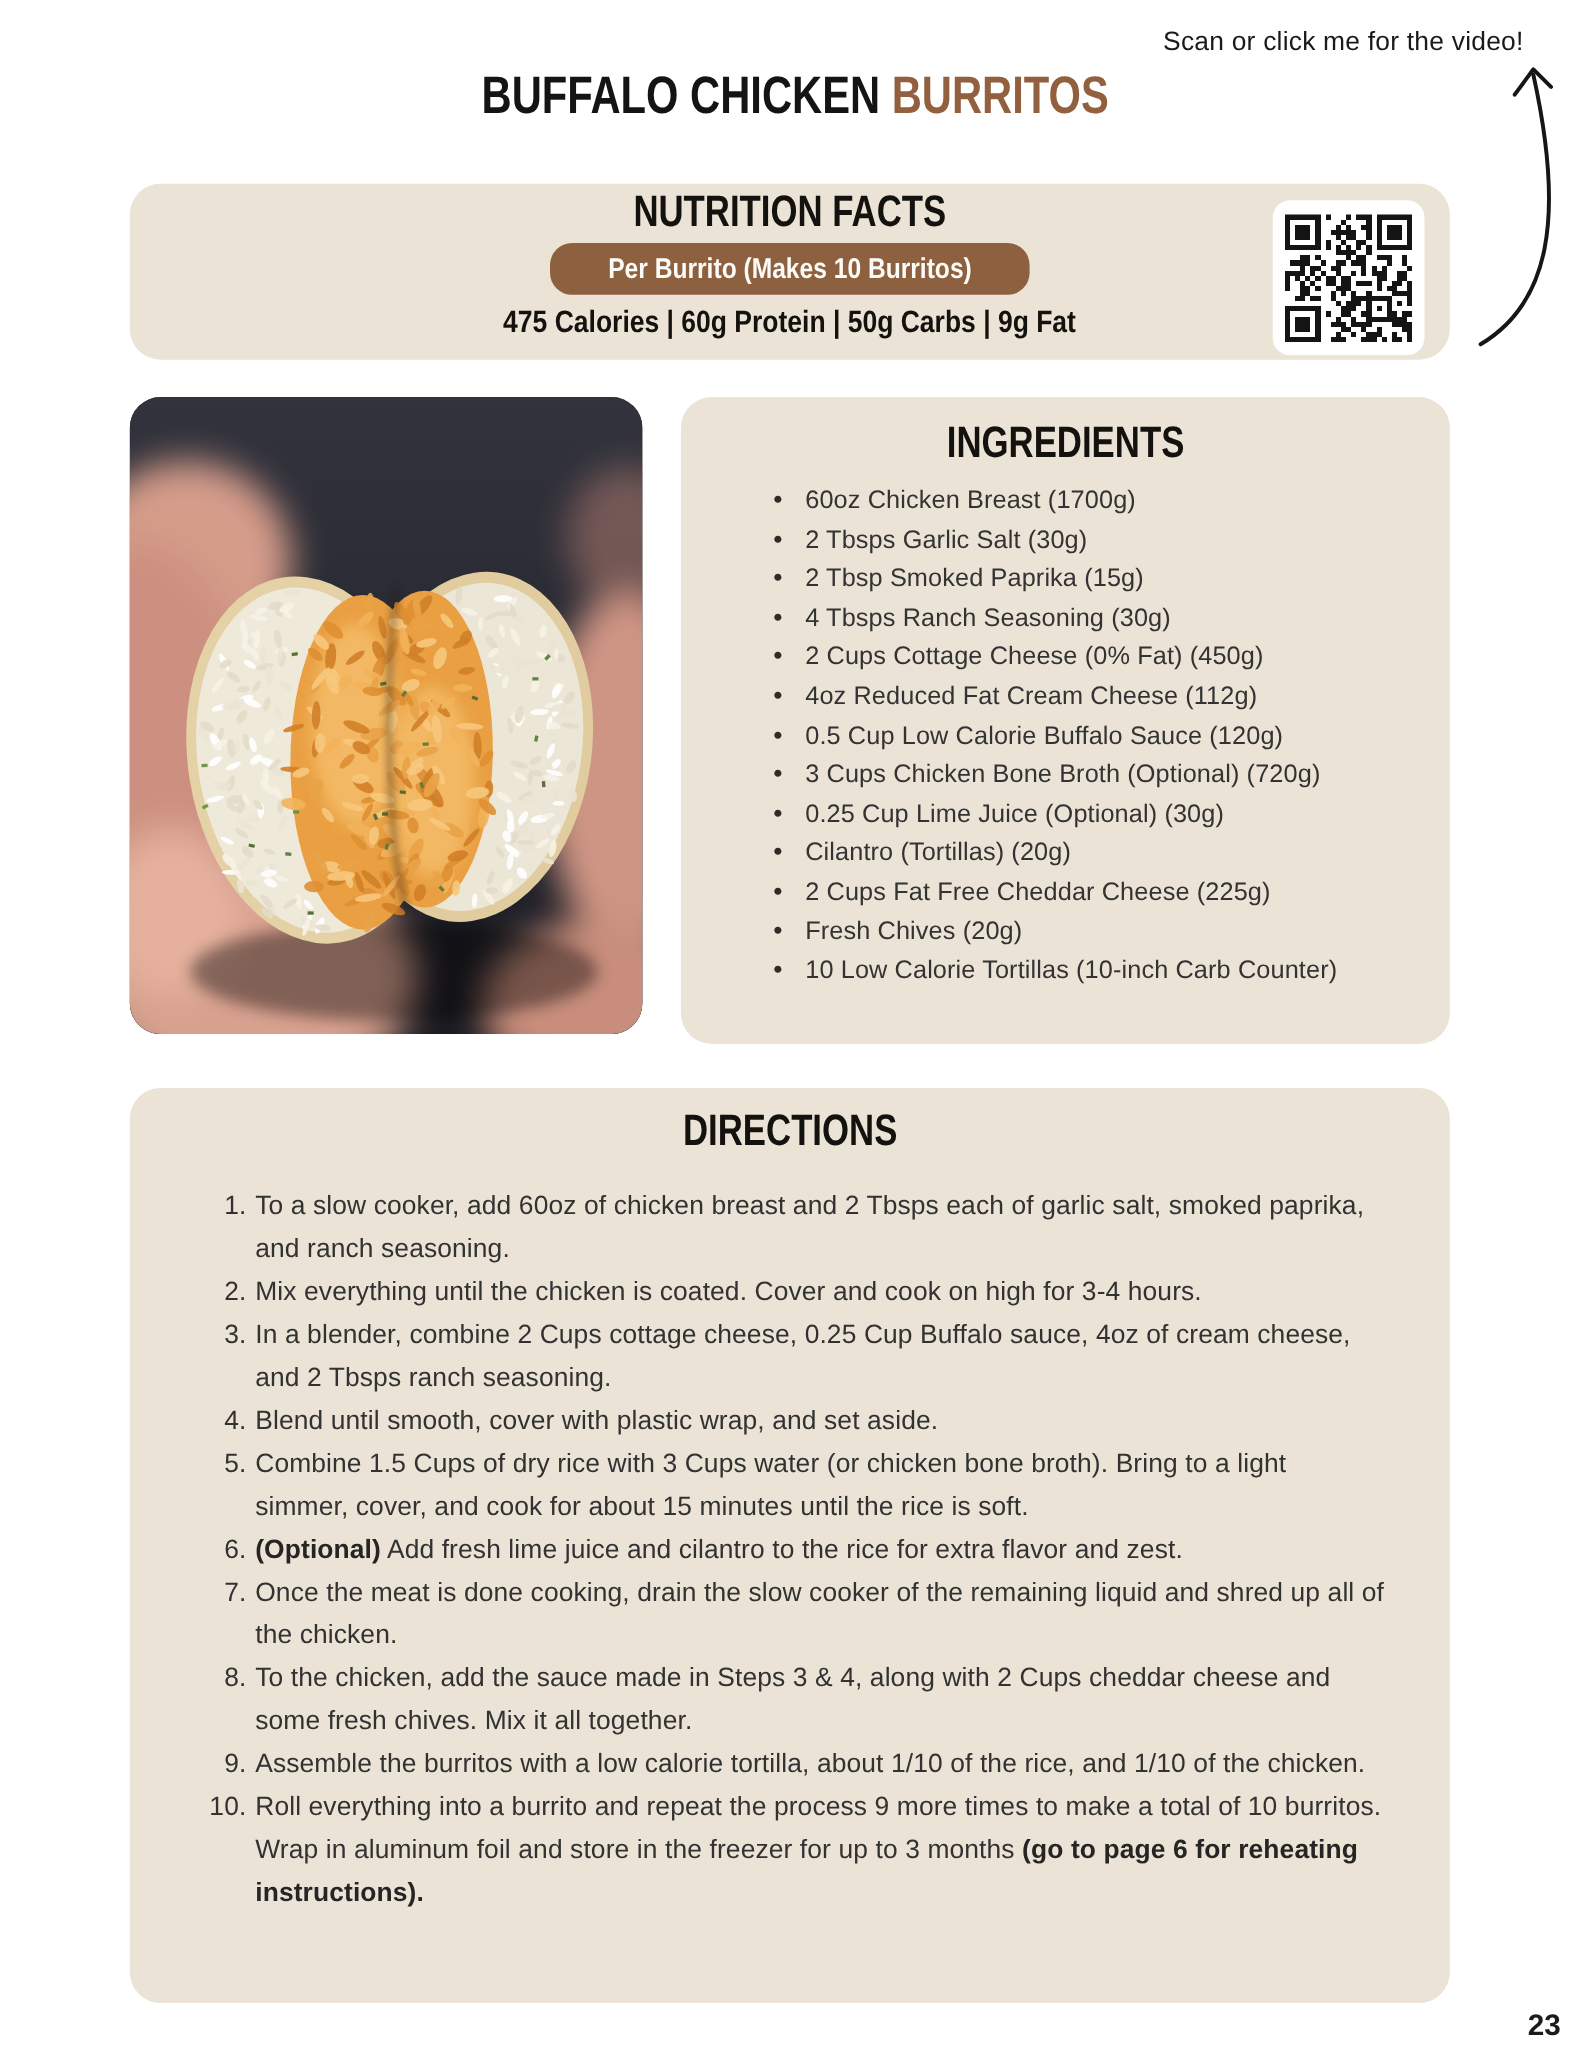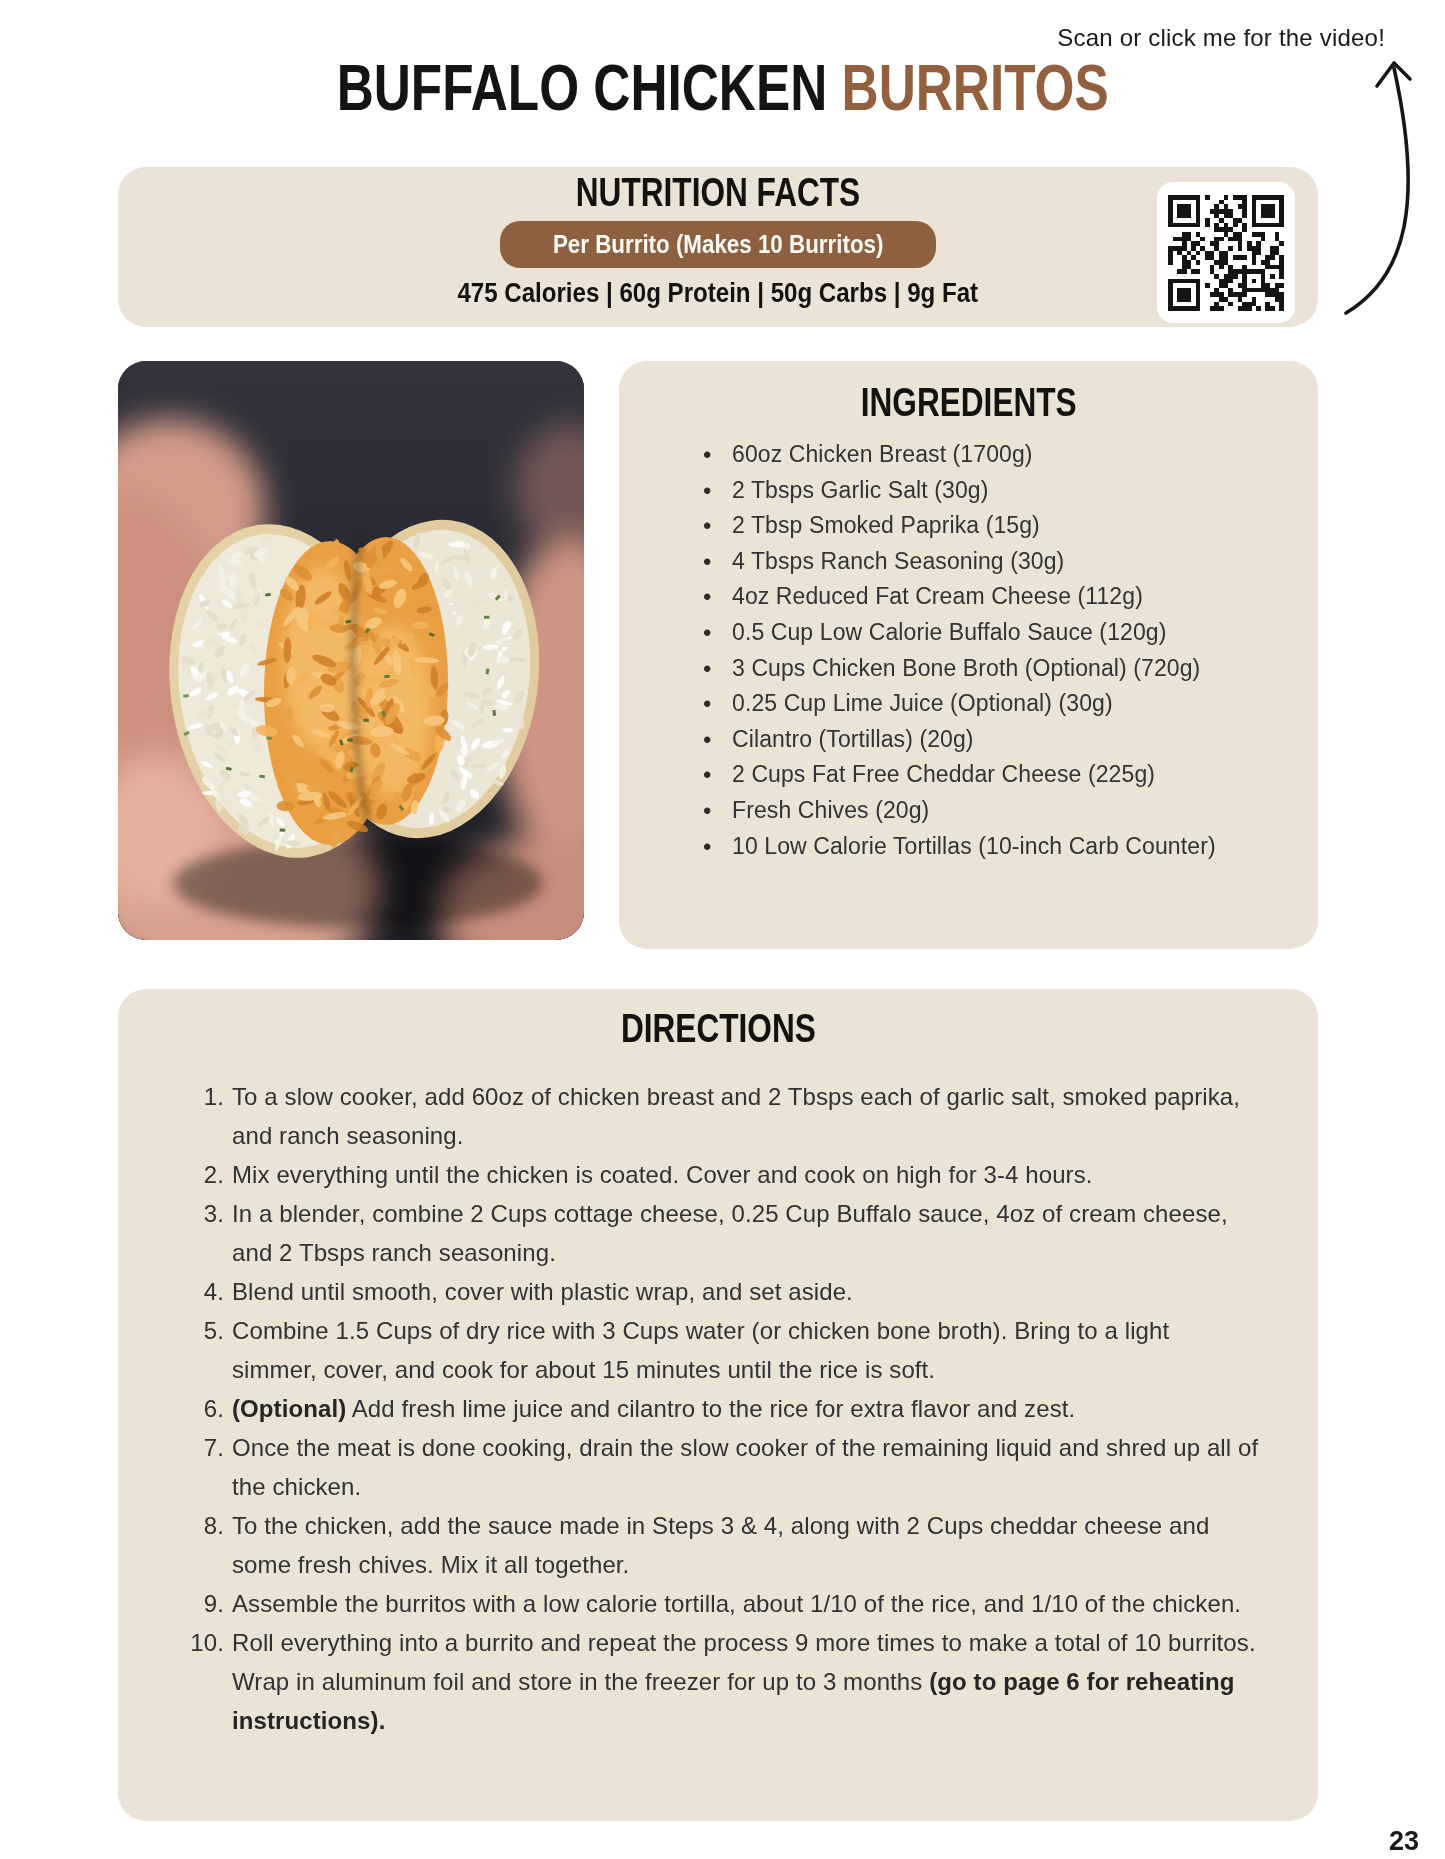--- a/index.html
+++ b/index.html
@@ -8,21 +8,21 @@
     background:#ffffff;font-family:"Liberation Sans",sans-serif;color:var(--text-black,#161412);
   }
   .condensed{display:inline-block;transform:scaleX(.79);transform-origin:center;white-space:nowrap;}
   .condensed2{display:inline-block;transform:scaleX(.86);transform-origin:center;white-space:nowrap;}
 
   .scan-note{
     position:absolute;top:20px;right:60px;font-size:24px;color:#1c1a18;letter-spacing:.2px;
   }
   .title{
     position:absolute;top:48px;left:0;width:100%;margin:0;text-align:center;
-    font-size:65px;font-weight:700;line-height:72px;letter-spacing:0;
+    font-size:48px;font-weight:700;line-height:72px;letter-spacing:0;
   }
   .title .brown{color:var(--title-brown,#92603f);}
   .arrow-wrap{position:absolute;top:46px;left:1320px;width:112px;height:268px;}
 
   .panel{
     position:absolute;background:var(--panel-beige,#eae3d6);border-radius:28px;
   }
   .panel-heading{
     margin:0;text-align:center;font-size:40px;font-weight:700;color:#14120f;line-height:44px;
   }
@@ -731,20 +731,21 @@
     </svg>
   </div>
 
   <div class="panel ingredients">
     <h2 class="panel-heading"><span class="condensed">INGREDIENTS</span></h2>
     <ul>
         <li>60oz Chicken Breast (1700g)</li>
         <li>2 Tbsps Garlic Salt (30g)</li>
         <li>2 Tbsp Smoked Paprika (15g)</li>
         <li>4 Tbsps Ranch Seasoning (30g)</li>
+        <li>2 Cups Cottage Cheese (0% Fat) (450g)</li>
         <li>4oz Reduced Fat Cream Cheese (112g)</li>
         <li>0.5 Cup Low Calorie Buffalo Sauce (120g)</li>
         <li>3 Cups Chicken Bone Broth (Optional) (720g)</li>
         <li>0.25 Cup Lime Juice (Optional) (30g)</li>
         <li>Cilantro (Tortillas) (20g)</li>
         <li>2 Cups Fat Free Cheddar Cheese (225g)</li>
         <li>Fresh Chives (20g)</li>
         <li>10 Low Calorie Tortillas (10-inch Carb Counter)</li>
       </ul>
   </div>

